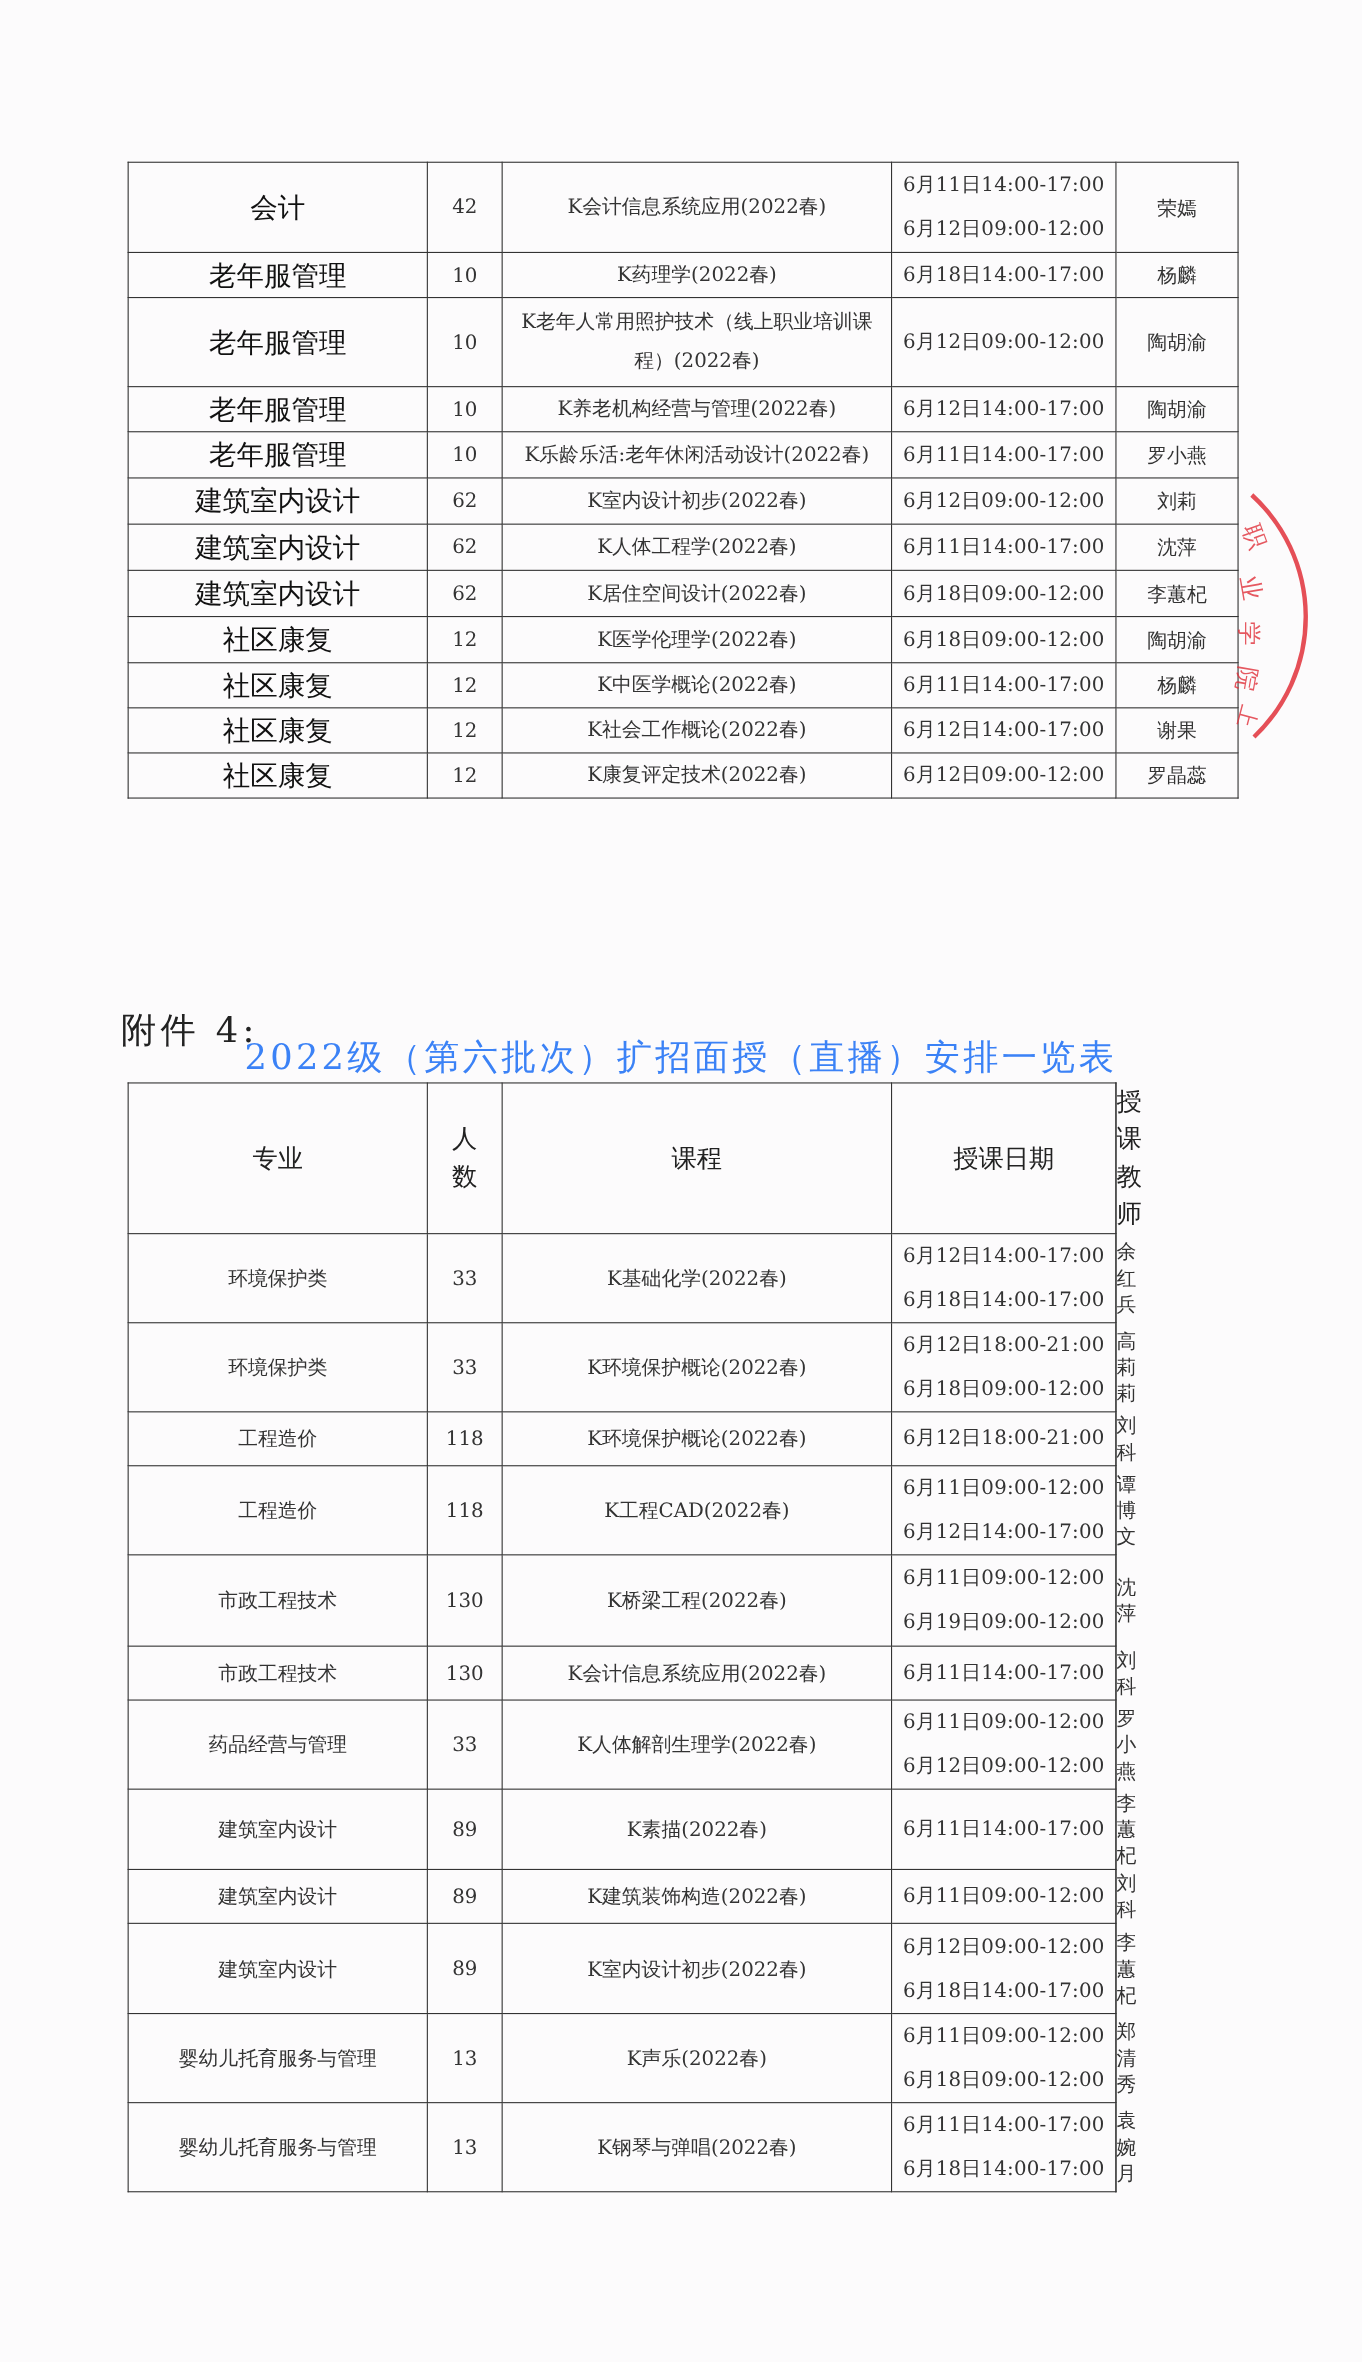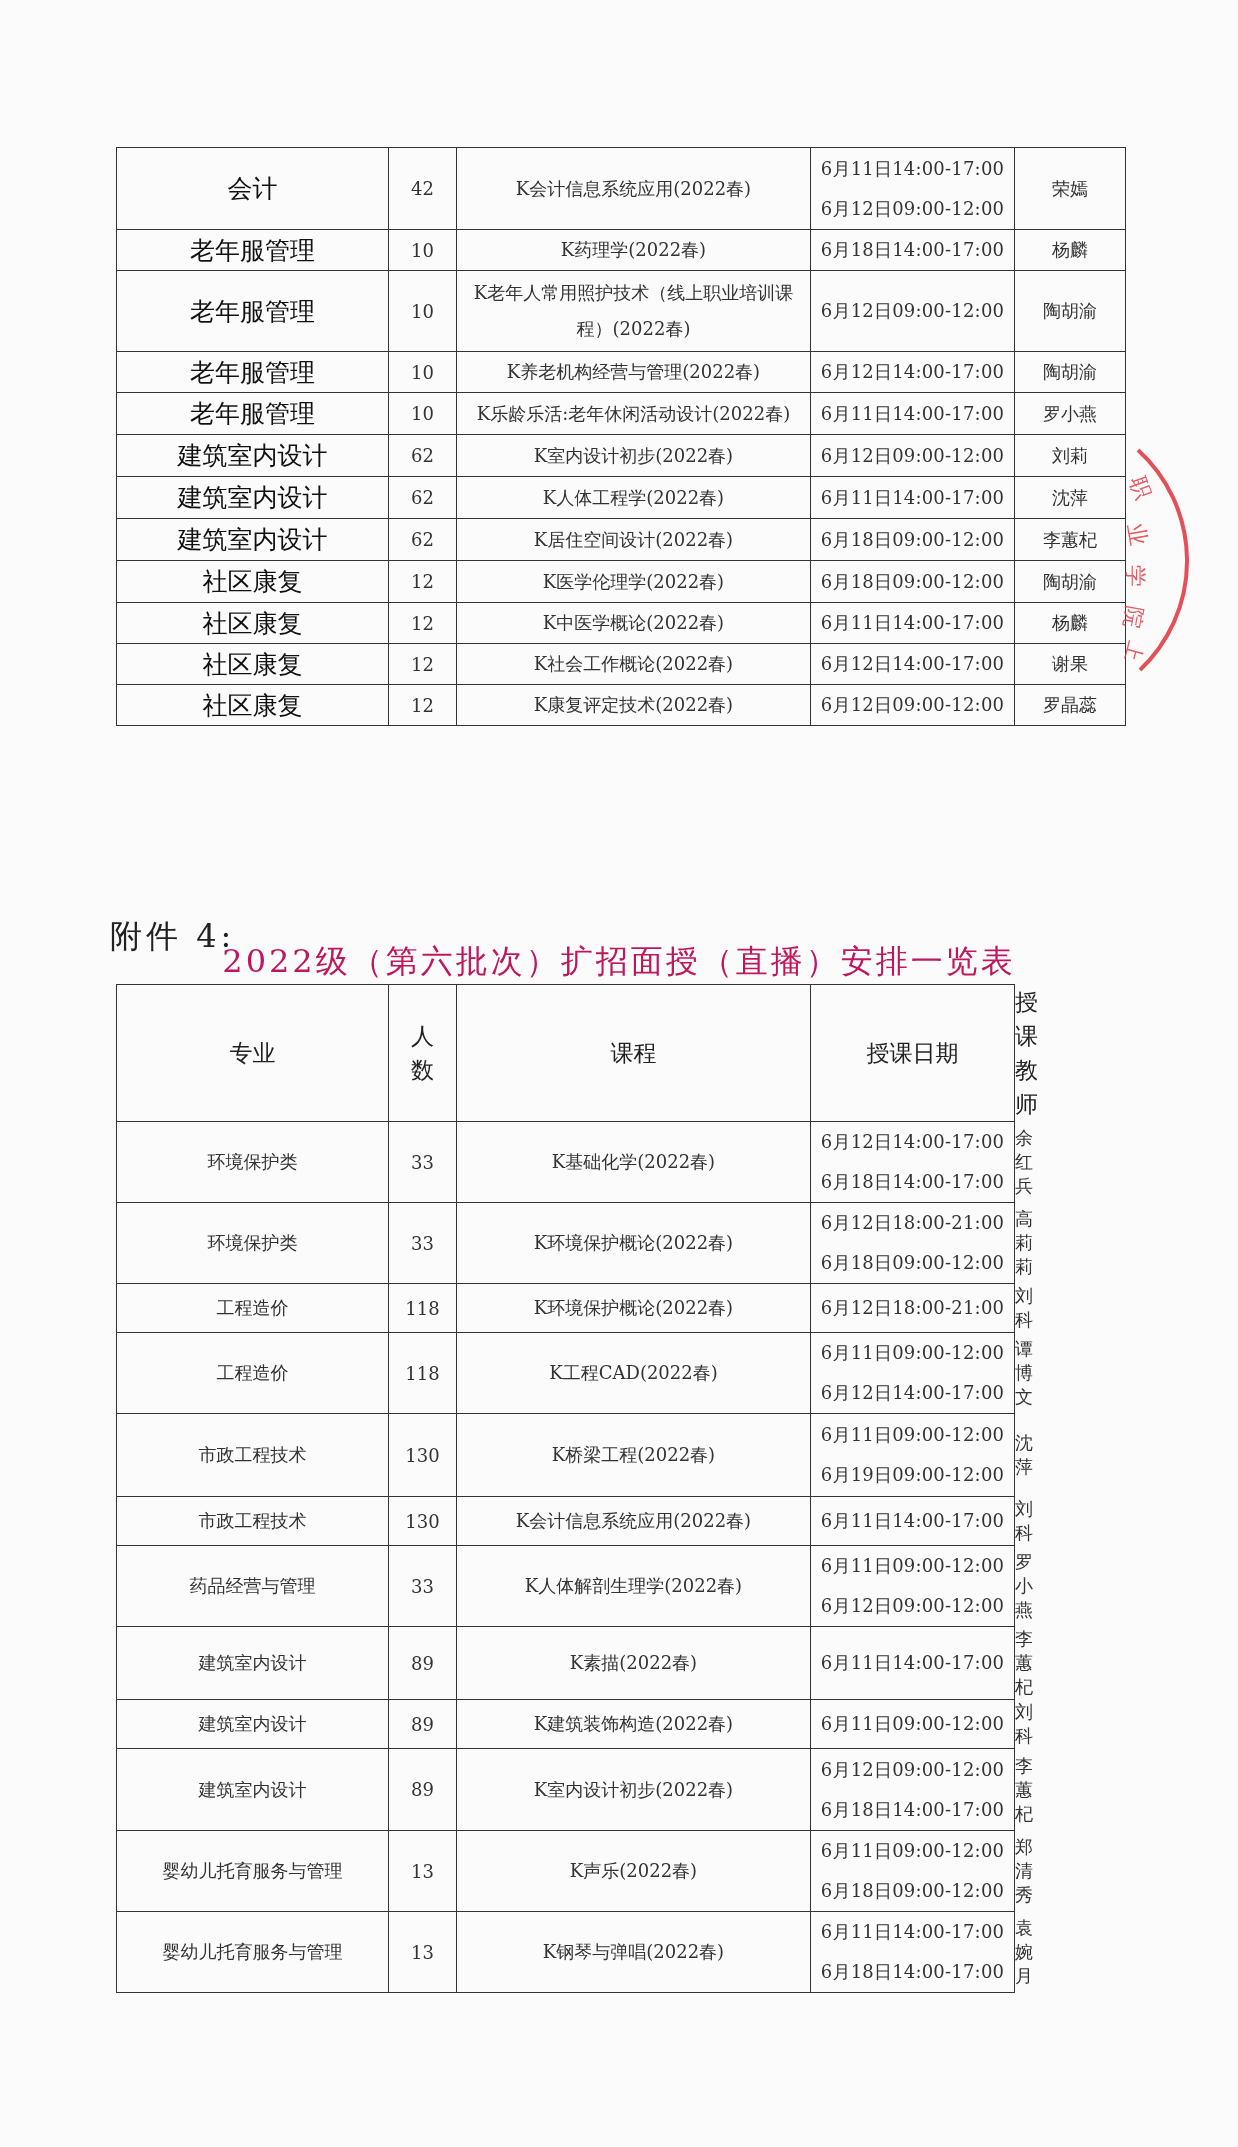--- a/index.html
+++ b/index.html
@@ -25,21 +25,21 @@
   #t1 .date .line { line-height: 40px; }
   #t2 th { font-family: "DejaVu Sans", "Liberation Sans", sans-serif; font-weight: normal; font-size: 23px; color: #222; }
   #t2 th.vert { line-height: 34px; }
   #t2 td { font-size: 18px; color: #333; }
   .attach-label {
     position: absolute; left: 110px; top: 915px;
     font-family: "DejaVu Serif", "Liberation Serif", serif; font-size: 32px; color: #222; letter-spacing: 4px;
   }
   .doc-title {
     position: absolute; left: 0; width: 1238px; top: 940px; text-align: center;
-    font-family: "DejaVu Serif", "Liberation Serif", serif; font-size: 32px; color: #be185d; letter-spacing: 3px;
+    font-family: "DejaVu Serif", "Liberation Serif", serif; font-size: 32px; color: #3b82f6; letter-spacing: 3px;
   }
   .stamp {
     position: absolute; left: 1100px; top: 440px; width: 130px; height: 240px;
   }
 </style>
 </head>
 <body>
 
 <table id="t1">
   <colgroup>

